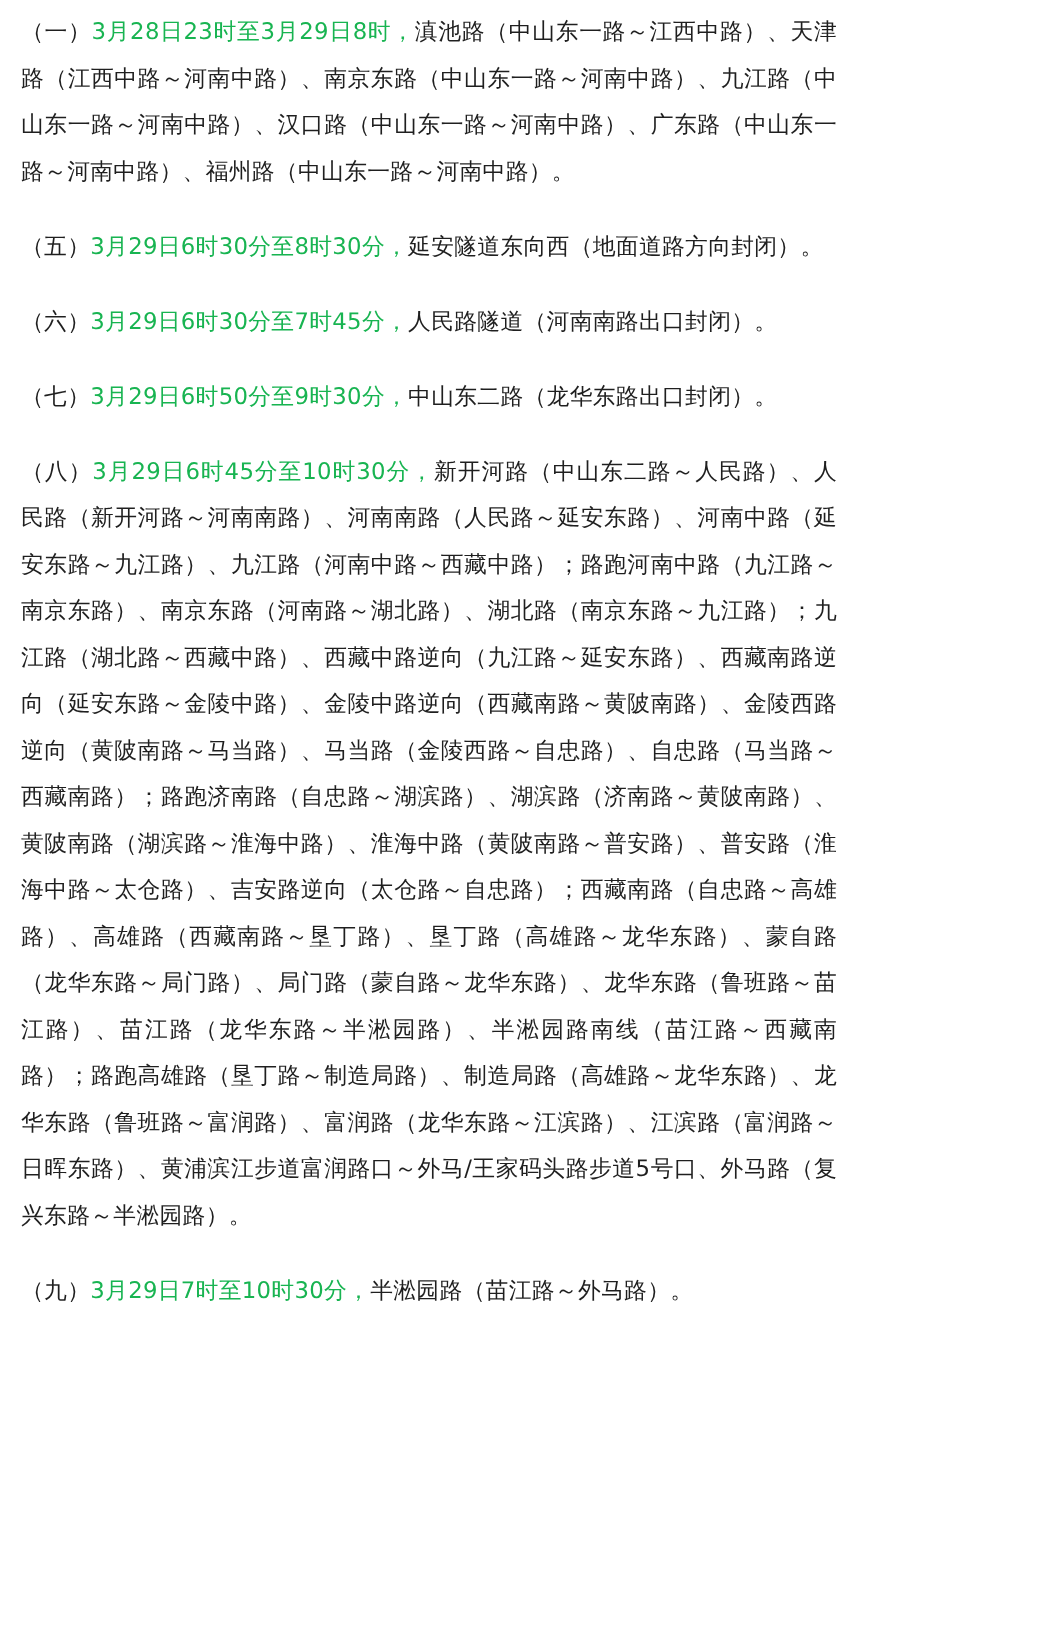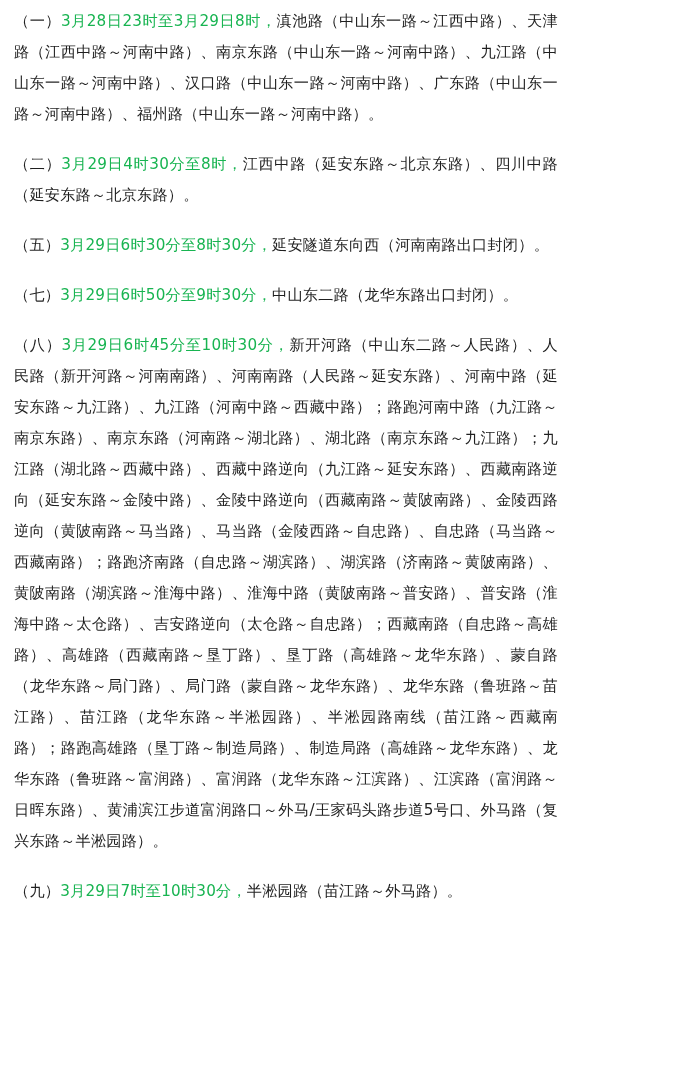--- a/index.html
+++ b/index.html
@@ -41,30 +41,30 @@
 </style>
 </head>
 <body>
 
 <div class="doc">
 
   <p class="para">
     <span class="idx">（一）</span><span class="time">3月28日23时至3月29日8时，</span><span class="body-text">滇池路（中山东一路～江西中路）、天津路（江西中路～河南中路）、南京东路（中山东一路～河南中路）、九江路（中山东一路～河南中路）、汉口路（中山东一路～河南中路）、广东路（中山东一路～河南中路）、福州路（中山东一路～河南中路）。</span>
   </p>
 
-  <p class="para">
-    <span class="idx">（二）</span><span class="time">3月29日4时30分至8时，</span><span class="body-text">江西中路（延安东路～北京东路）、四川中路（延安东路～北京东路）。</span>
-  </p>
 
 
 
   <p class="para">
-    <span class="idx">（五）</span><span class="time">3月29日6时30分至8时30分，</span><span class="body-text">延安隧道东向西（河南南路出口封闭）。</span>
+    <span class="idx">（五）</span><span class="time">3月29日6时30分至8时30分，</span><span class="body-text">延安隧道东向西（地面道路方向封闭）。</span>
   </p>
 
+  <p class="para">
+    <span class="idx">（六）</span><span class="time">3月29日6时30分至7时45分，</span><span class="body-text">人民路隧道（河南南路出口封闭）。</span>
+  </p>
 
   <p class="para">
     <span class="idx">（七）</span><span class="time">3月29日6时50分至9时30分，</span><span class="body-text">中山东二路（龙华东路出口封闭）。</span>
   </p>
 
   <p class="para">
     <span class="idx">（八）</span><span class="time">3月29日6时45分至10时30分，</span><span class="body-text">新开河路（中山东二路～人民路）、人民路（新开河路～河南南路）、河南南路（人民路～延安东路）、河南中路（延安东路～九江路）、九江路（河南中路～西藏中路）；路跑河南中路（九江路～南京东路）、南京东路（河南路～湖北路）、湖北路（南京东路～九江路）；九江路（湖北路～西藏中路）、西藏中路逆向（九江路～延安东路）、西藏南路逆向（延安东路～金陵中路）、金陵中路逆向（西藏南路～黄陂南路）、金陵西路逆向（黄陂南路～马当路）、马当路（金陵西路～自忠路）、自忠路（马当路～西藏南路）；路跑济南路（自忠路～湖滨路）、湖滨路（济南路～黄陂南路）、黄陂南路（湖滨路～淮海中路）、淮海中路（黄陂南路～普安路）、普安路（淮海中路～太仓路）、吉安路逆向（太仓路～自忠路）；西藏南路（自忠路～高雄路）、高雄路（西藏南路～垦丁路）、垦丁路（高雄路～龙华东路）、蒙自路（龙华东路～局门路）、局门路（蒙自路～龙华东路）、龙华东路（鲁班路～苗江路）、苗江路（龙华东路～半淞园路）、半淞园路南线（苗江路～西藏南路）；路跑高雄路（垦丁路～制造局路）、制造局路（高雄路～龙华东路）、龙华东路（鲁班路～富润路）、富润路（龙华东路～江滨路）、江滨路（富润路～日晖东路）、黄浦滨江步道富润路口～外马/王家码头路步道5号口、外马路（复兴东路～半淞园路）。</span>
   </p>
 
   <p class="para">

